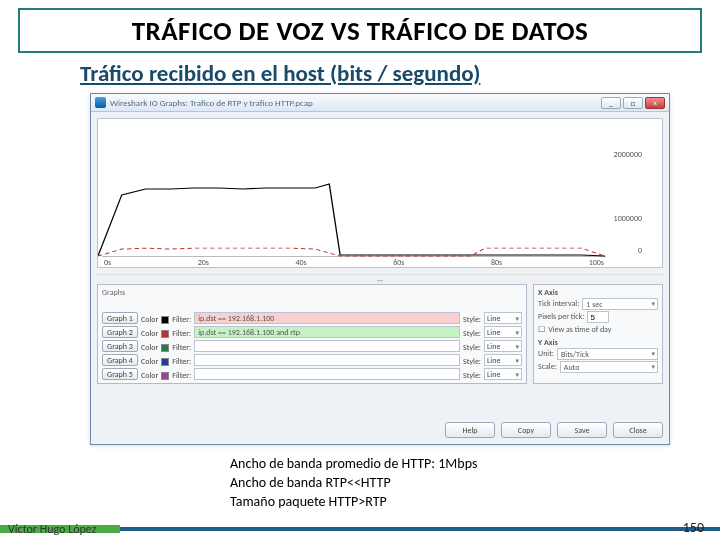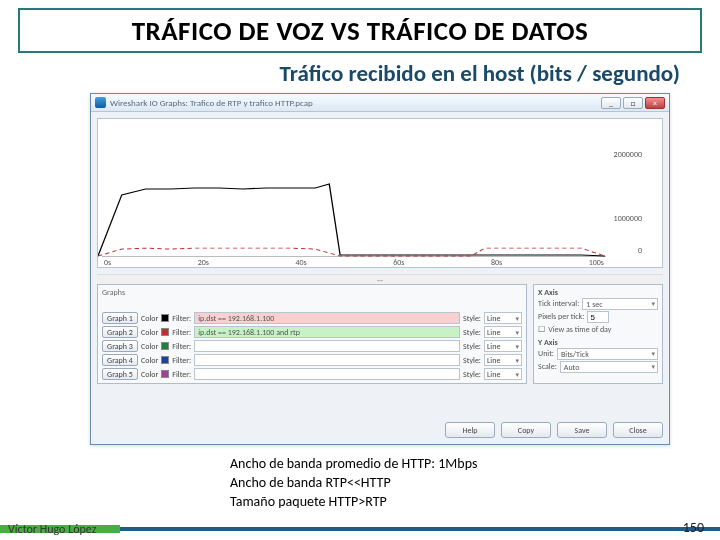--- a/index.html
+++ b/index.html
@@ -19,22 +19,23 @@
   .title-box h1 {
     font-size: 27px;
     font-weight: bold;
     color: #000;
     letter-spacing: 0.5px;
   }
   .subtitle {
     font-size: 23px;
     font-weight: bold;
     color: #1a4a6a;
-    text-align: right;
+    text-align: left;
     margin: 6px 40px 6px 80px;
+    text-decoration: underline;
   }
   
   .ws-window {
     margin: 0 50px 0 90px;
     border: 1px solid #6a8aaa;
     background: #eef2f6;
     font-size: 9px;
     color: #444;
     box-shadow: 0 1px 4px rgba(0,0,0,0.15);
   }
@@ -99,21 +100,21 @@
   
   .panels { display:flex; gap:6px; }
   .graphs-panel {
     flex: 1;
     border: 1px solid #b0bccc;
     background: #f7f9fb;
     padding: 2px 4px;
   }
   .panel-title { font-size: 8px; color:#666; margin-bottom:14px; }
   .graph-row {
-    display:flex; align-items:center; gap:3px;
+    display:flex; align-items:flex-end; gap:3px;
     padding: 1px 0;
     font-size: 8px;
   }
   .graph-row .gbtn {
     width: 36px; height:12px;
     background: linear-gradient(#fff,#e4eaf0);
     border:1px solid #9aaabc; border-radius:2px;
     font-size:8px; display:flex;align-items:center;justify-content:center;
   }
   .graph-row .glabel { color:#444; }

